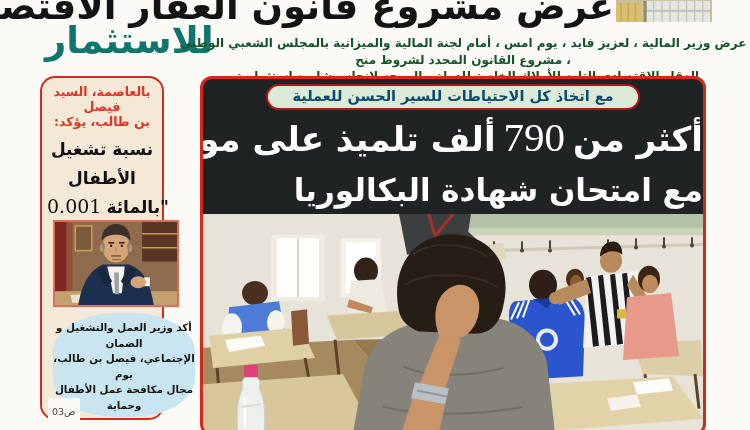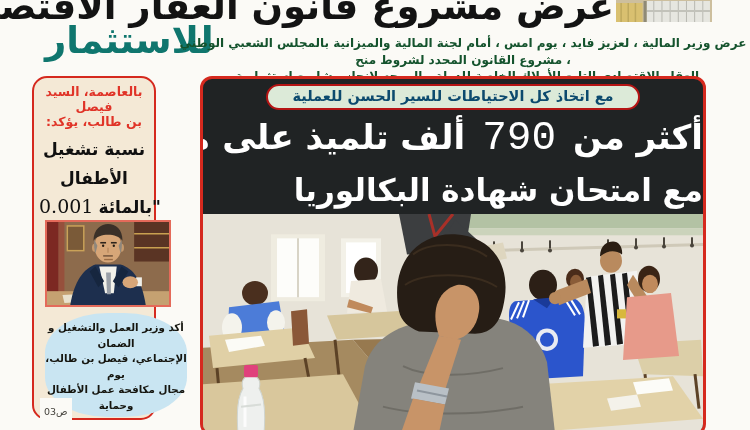--- a/index.html
+++ b/index.html
@@ -10,21 +10,21 @@
   .h1-l1{position:absolute;top:-14px;right:136px;direction:rtl;white-space:nowrap;
          font-size:37px;font-weight:bold;color:#131313;line-height:42px;letter-spacing:-0.5px;}
   .h1-l2{position:absolute;top:20px;left:45px;direction:rtl;white-space:nowrap;
          font-size:37px;font-weight:bold;color:#0f766e;line-height:42px;text-align:right;}
   .thumb{position:absolute;left:616px;top:0;width:96px;height:22px;overflow:hidden;}
   .dek{position:absolute;top:35px;left:178px;width:570px;direction:rtl;text-align:center;
        font-size:12px;font-weight:bold;line-height:16.5px;color:#14532d;}
   .pref-top{position:absolute;top:59px;left:52px;direction:rtl;font-size:9.5px;color:#44423c;margin-top:17px;}
 
   
-  .sidebar{position:absolute;left:32px;top:76px;width:124px;height:344px;box-sizing:border-box;
+  .sidebar{position:absolute;left:40px;top:76px;width:124px;height:344px;box-sizing:border-box;
            background:#f4e9d6;border:2px solid #d5291e;border-radius:15px;}
   .kicker{margin-top:6px;text-align:center;direction:rtl;color:#e03428;
           font-weight:bold;font-size:12.5px;line-height:15px;}
   .side-title{margin-top:6px;text-align:center;direction:rtl;color:#101010;
               font-weight:bold;font-size:17px;line-height:29px;}
   .stat-line{direction:ltr;text-align:center;font-weight:bold;font-size:17px;line-height:26px;}
   .stat-value{font-family:"DejaVu Serif",serif;font-weight:normal;font-size:19px;margin:0 5px;}
   .minister{position:absolute;left:11px;top:142px;width:126px;height:87px;box-sizing:border-box;
             border:2px solid #e46a5a;background:#8d6b4c;overflow:hidden;}
   .excerpt{position:absolute;left:3px;top:235px;width:142px;height:104px;background:#c9e5f2;
@@ -35,21 +35,21 @@
 
   
   .panel{position:absolute;left:200px;top:76px;width:506px;height:360px;box-sizing:border-box;
          background:#202324;border:3px solid #d5291e;border-radius:12px;overflow:hidden;}
   .pill{position:absolute;top:5px;left:50%;transform:translateX(-50%);
         min-width:374px;height:26px;box-sizing:border-box;padding:0 16px;
         background:#dcead8;border:2.5px solid #b51414;border-radius:15px;
         direction:rtl;text-align:center;font-size:14.5px;font-weight:bold;color:#0c4a6e;line-height:20px;white-space:nowrap;}
   .mh1{position:absolute;top:33px;width:100%;text-align:center;direction:rtl;white-space:nowrap;
        color:#ffffff;font-weight:bold;font-size:34px;line-height:50px;}
-  .mh1 .num{font-family:Liberation Mono, monospace;font-weight:normal;font-size:41px;margin:0 17px;}
+  .mh1 .num{font-family:Liberation Serif, serif;font-weight:normal;font-size:41px;margin:0 8px;}
   .mh2{position:absolute;top:88px;width:100%;direction:rtl;white-space:nowrap;
        color:#ffffff;font-weight:bold;font-size:31px;line-height:46px;}
   .photo{position:absolute;left:0;top:135px;right:0;bottom:0;}
   .photo svg,.minister svg,.thumb svg{display:block;width:100%;height:100%;}
 </style>
 </head>
 <body>
 
 <div class="page">
 

